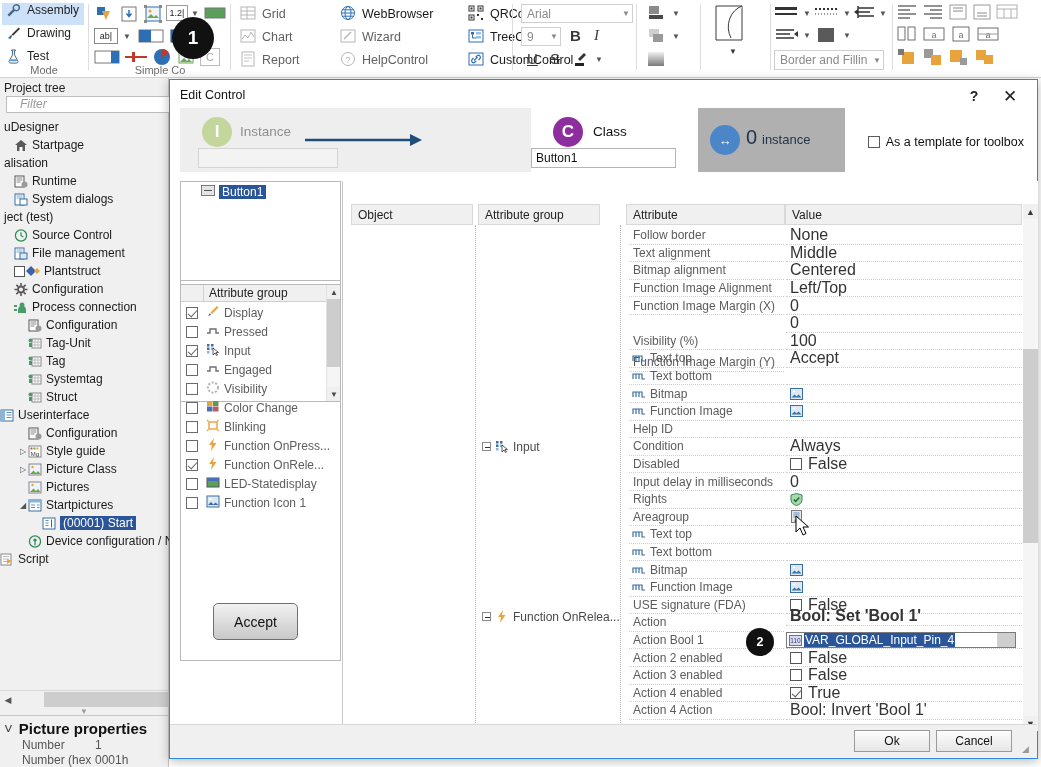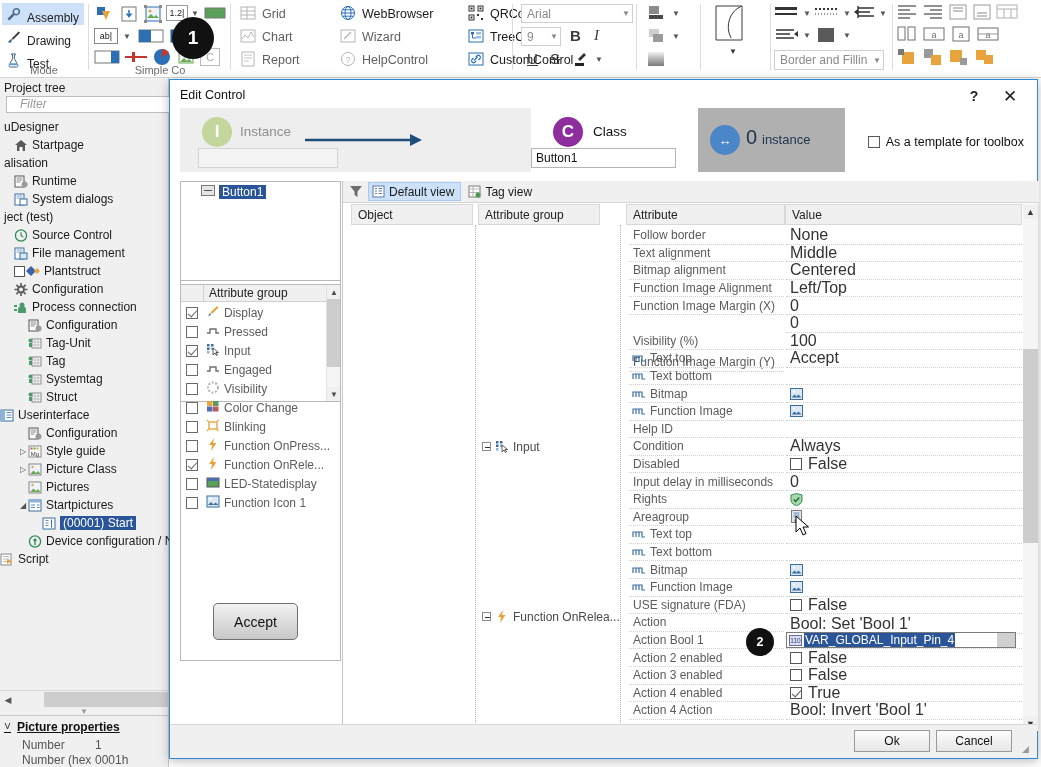--- a/index.html
+++ b/index.html
@@ -21,21 +21,21 @@
   }
   .rb-group { position: absolute; top: 0; height: 78px; }
   .rb-sep { position: absolute; top: 4px; width: 1px; height: 66px; background: #dddddd; }
   .rb-caption {
     position: absolute; bottom: 2px; width: 100%; text-align: center;
     font-size: 11px; color: #6d6d6d;
   }
 
   .mode-item {
     position: absolute; left: 2px; width: 82px; height: 22px;
-    display: flex; align-items: flex-end; padding-left: 4px;
+    display: flex; align-items: flex-start; padding-left: 4px;
   }
   .mode-item.sel { background: #cde1f8; }
   .mode-item .lbl { margin-left: 6px; font-size: 12px; color: #222; }
 
   .icon-btn {
     position: absolute; display: flex; align-items: center; justify-content: center;
   }
   .big-item { position: absolute; display: flex; align-items: center; height: 22px; }
   .big-item .lbl { margin-left: 6px; font-size: 12.5px; color: #606060; }
   .big-item.en .lbl { color: #1a1a1a; }
@@ -87,21 +87,21 @@
   .splitdots {
     position: absolute; left: 0; top: 629px; width: 168px; height: 8px;
     background: #f0f0f0; text-align: center; color: #9a9a9a; font-size: 8px;
   }
 
   .props {
     position: absolute; left: 0; top: 637px; width: 168px; height: 108px;
     background: #f0f0f0; border-top: 1px solid #c8c8c8;
   }
   .props-hdr {
-    position: absolute; left: 4px; top: 4px; font-weight: bold; font-size: 12px; color: #111; text-decoration: underline;
+    position: absolute; left: 4px; top: 4px; font-weight: bold; font-size: 15px; color: #111;
   }
   .props-hdr .chev { color: #444; font-weight: normal; margin-right: 6px; }
   .prow { position: absolute; left: 22px; height: 15px; font-size: 12px; color: #555; }
   .pval { position: absolute; left: 95px; height: 15px; font-size: 12px; color: #555; }
 
   
   .dialog {
     position: absolute; left: 169px; top: 79px; width: 869px; height: 680px;
     background: #ffffff; border: 1px solid #2e8ad8;
     box-shadow: 0 2px 10px rgba(0,0,0,.28);
@@ -1139,46 +1139,20 @@
         <div class="thm"></div>
         <div class="a" style="top:102px;">▼</div>
       </div>
     </div>
 
     <div class="leftcolborder"></div>
 
     <div class="acceptbtn">Accept</div>
 
     <div class="tblwrap">
-      <div class="tabbar">
-        <span style="margin-left:5px;display:flex;align-items:center;">
-          <svg width="16" height="16" viewBox="0 0 16 16">
-              <path d="M2 2h12l-4.5 5.5V13L6.5 11V7.5z" fill="#6e6e6e"></path>
-            </svg>
-        </span>
-        <div class="tab active">
-          <span style="display:flex;align-items:center;">
-            <svg width="13" height="13" viewBox="0 0 13 13">
-                <rect x="1" y="1" width="11" height="11" fill="#fff" stroke="#5a7ea8"></rect>
-                <path d="M3 3.5h2M3 6h2M3 8.5h2M6.5 3.5h3.5M6.5 6h3.5M6.5 8.5h3.5" stroke="#5a7ea8"></path>
-              </svg>
-          </span>
-          <span style="margin-left:4px;">Default view</span>
-        </div>
-        <div class="tab">
-          <span style="display:flex;align-items:center;">
-            <svg width="13" height="13" viewBox="0 0 13 13">
-                <rect x="1" y="1" width="11" height="11" fill="#fff" stroke="#7a7a7a"></rect>
-                <path d="M1 4h11M1 7.5h11M5 1v11" stroke="#b5b5b5"></path>
-                <circle cx="10" cy="10" r="2.5" fill="#4a9a4a"></circle>
-              </svg>
-          </span>
-          <span style="margin-left:4px;">Tag view</span>
-        </div>
-      </div>
 
       <div class="colhdr" style="left:8px; width:122px;">Object</div>
       <div class="colhdr" style="left:135px; width:122px;">Attribute group</div>
       <div class="colhdr" style="left:283px; width:159px;">Attribute</div>
       <div class="colhdr" style="left:442px; width:237px;">Value</div>
 
       <div class="gridarea">
         <div class="vline" style="left:132px; top:0; height:506px;"></div>
         <div class="vline" style="left:277px; top:0; height:506px;"></div>
         <div id="grid-rows">
@@ -1387,21 +1361,21 @@
             <div class="arow" style="left: 286px; width: 155px; top: 371.6px;">
               <span class="an">USE signature (FDA)</span>
             </div>
             <div class="aval" style="left: 443px; width: 238px; top: 371.6px;">
               <span class="valcb"></span>
               <span>False</span>
             </div>
             <div class="arow" style="left: 286px; width: 155px; top: 389.2px;">
               <span class="an">Action</span>
             </div>
-            <div class="aval" style="left: 443px; width: 238px; top: 391px;">
+            <div class="aval" style="left: 443px; width: 238px; top: 383px; font-weight: bold;">
               <span>Bool: Set 'Bool 1'</span>
             </div>
             <div class="arow" style="left: 286px; width: 155px; top: 406.8px;">
               <span class="an">Action Bool 1</span>
             </div>
             <div class="editfield" style="left: 443px; width: 230px; top: 407.3px;">
               <span style="display: flex; align-items: center; margin: 0px 2px;">
                 <svg width="13" height="11" viewBox="0 0 13 11">
                   <rect x="0.5" y="0.5" width="12" height="10" fill="#d8dcf0" stroke="#6a6fa0"></rect>
                   <text x="6.5" y="8" font-size="6.5" text-anchor="middle" fill="#3a3f80" font-family="Liberation Sans">110</text>

